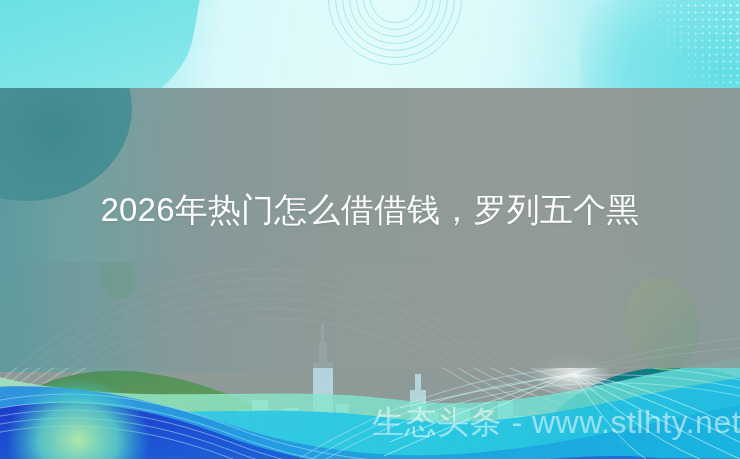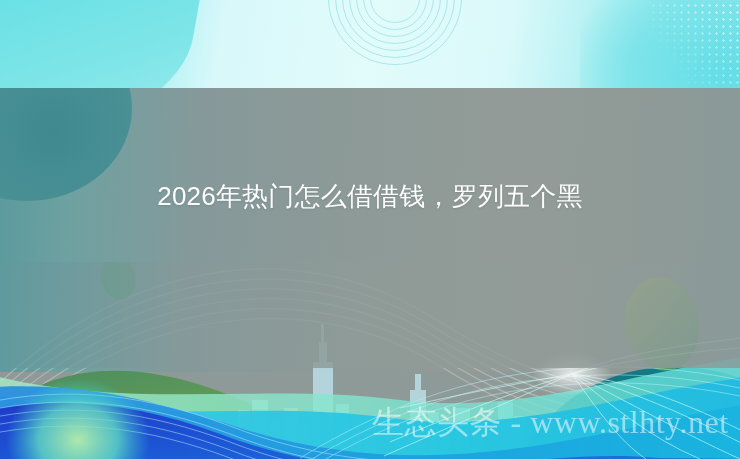--- a/index.html
+++ b/index.html
@@ -122,43 +122,43 @@
         rgba(134,153,154,0.82) 25%,
         rgba(143,155,151,0.83) 50%,
         rgba(146,155,151,0.83) 75%,
         rgba(137,154,153,0.82) 100%);
     pointer-events: none;
   }
 
   
   .headline {
     position: absolute;
-    left: 0; top: 174px;
+    left: 0; top: 188px;
     width: 740px;
     text-align: center;
     color: #fdfdfd;
-    font-size: 26px;
+    font-size: 33px;
     line-height: 44px;
     letter-spacing: 0.2px;
     font-weight: 400;
     text-shadow: 0 1px 2px rgba(60,80,80,0.18);
     font-family: "Liberation Sans", "DejaVu Sans", sans-serif;
   }
   .headline .ln { display: block; white-space: nowrap; }
 
   
   .watermark {
     position: absolute;
     left: 372px; top: 404px;
     color: rgba(255,255,255,0.52);
     font-size: 32px;
     line-height: 36px;
     white-space: nowrap;
     letter-spacing: 0.5px;
-    font-family: Liberation Serif, serif;
+    font-family: Liberation Sans, sans-serif;
     pointer-events: none;
     text-align: center;
   }
 </style>
 </head>
 <body>
 
 <div class="cover">
 
   <div class="bg-base"></div>

